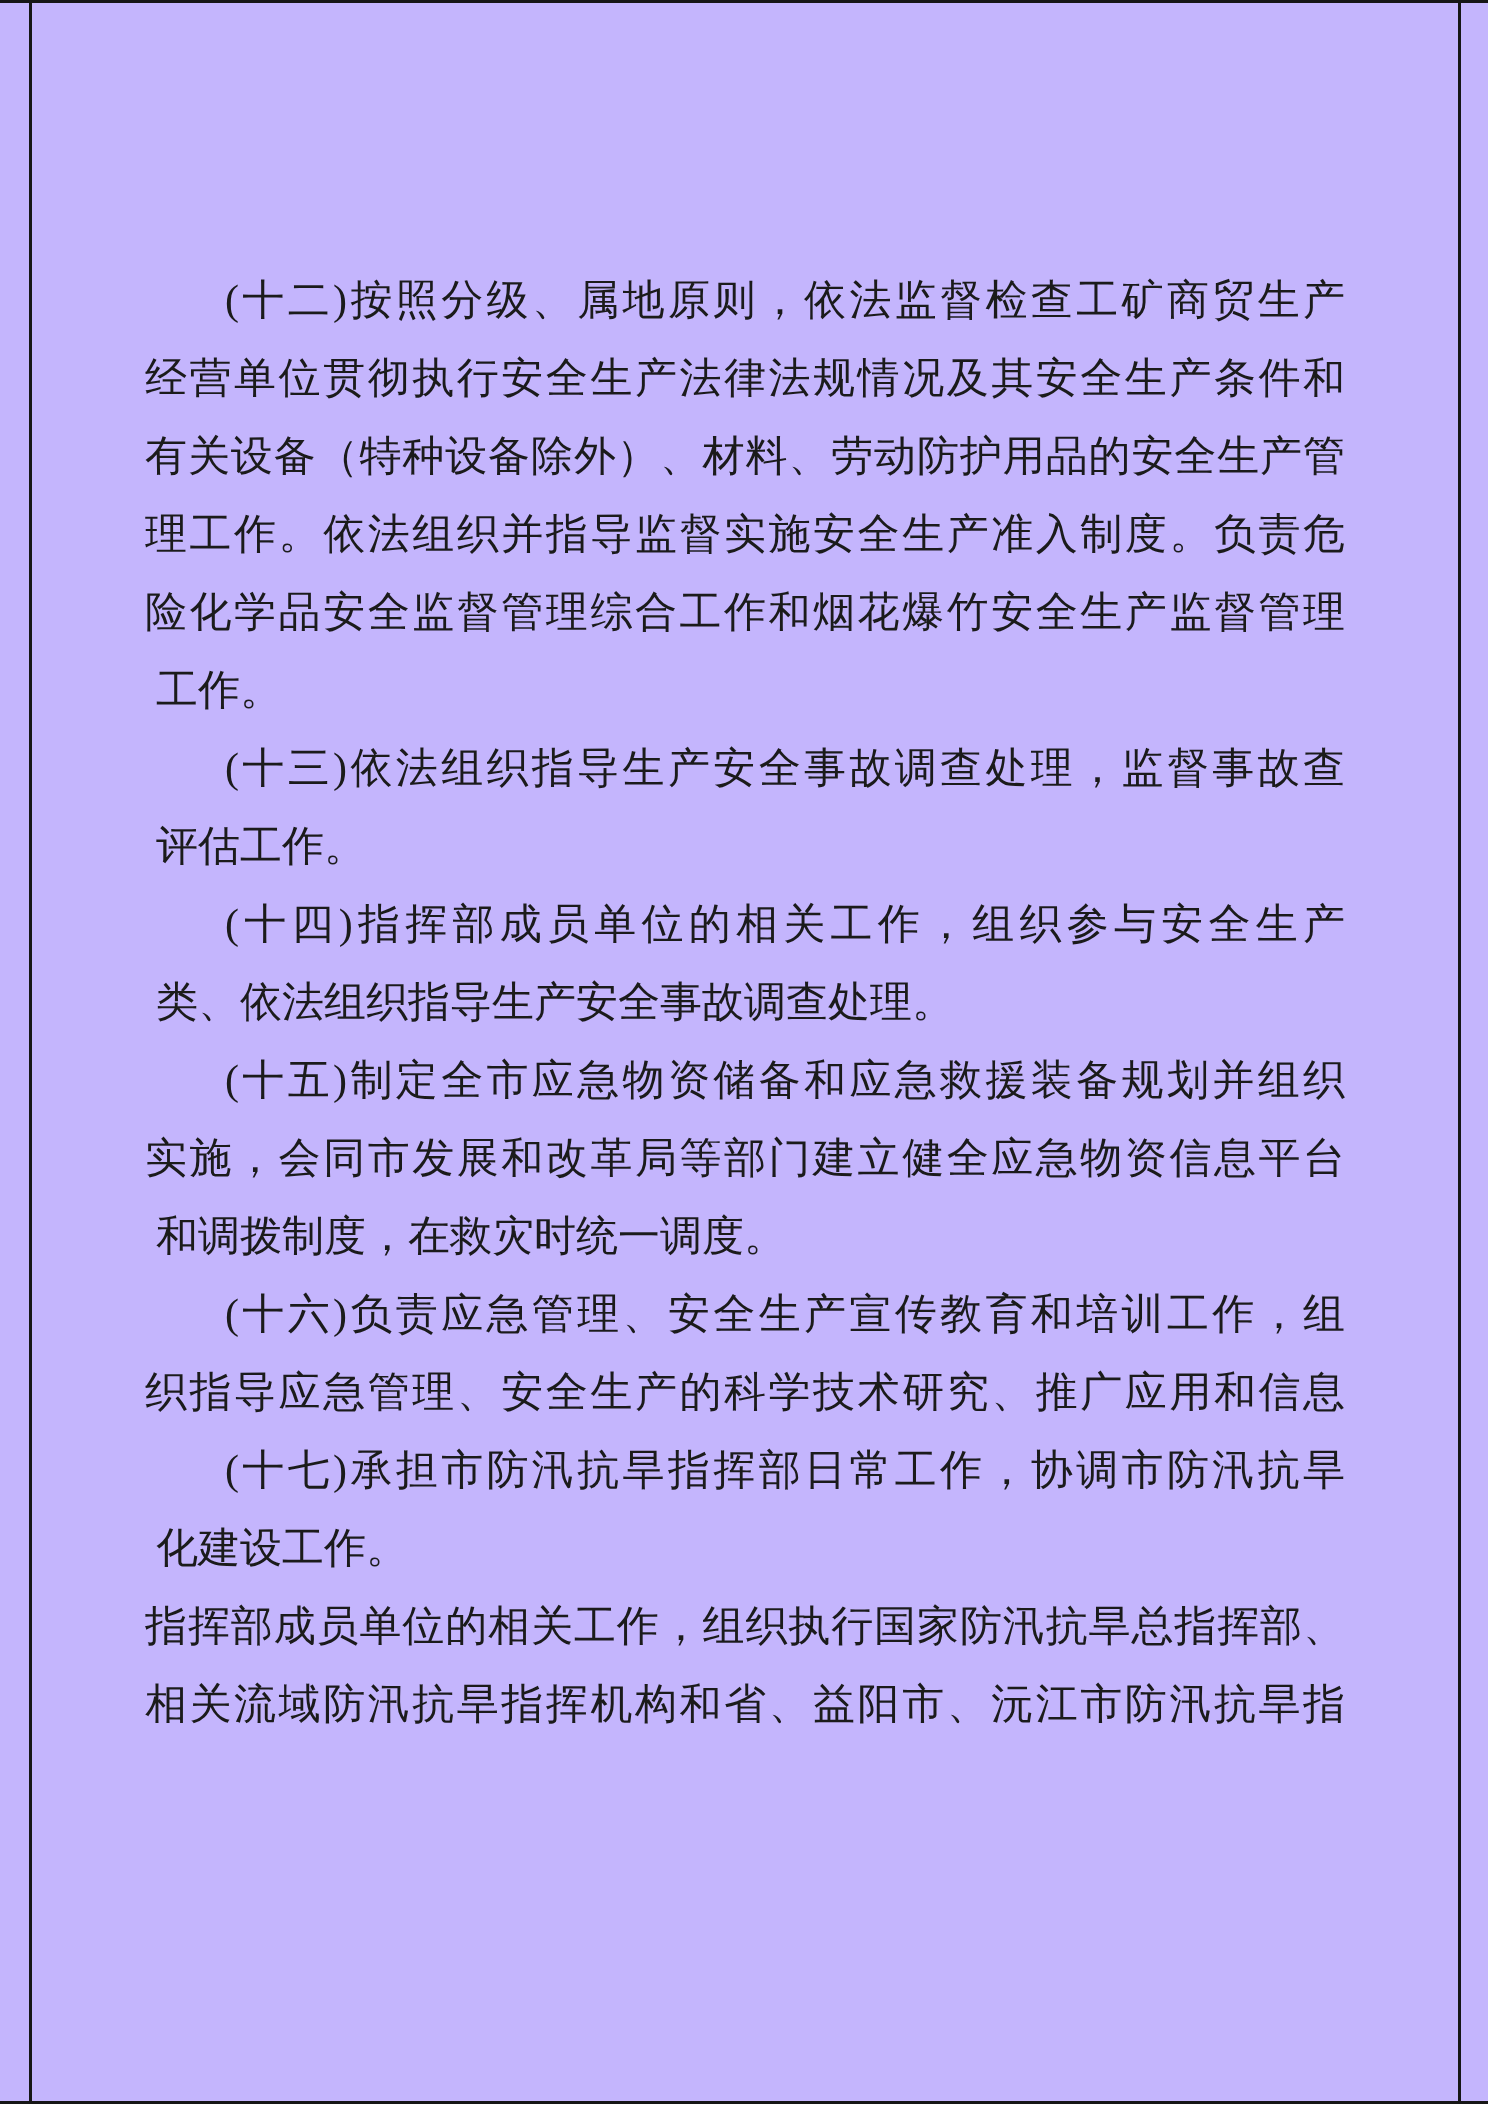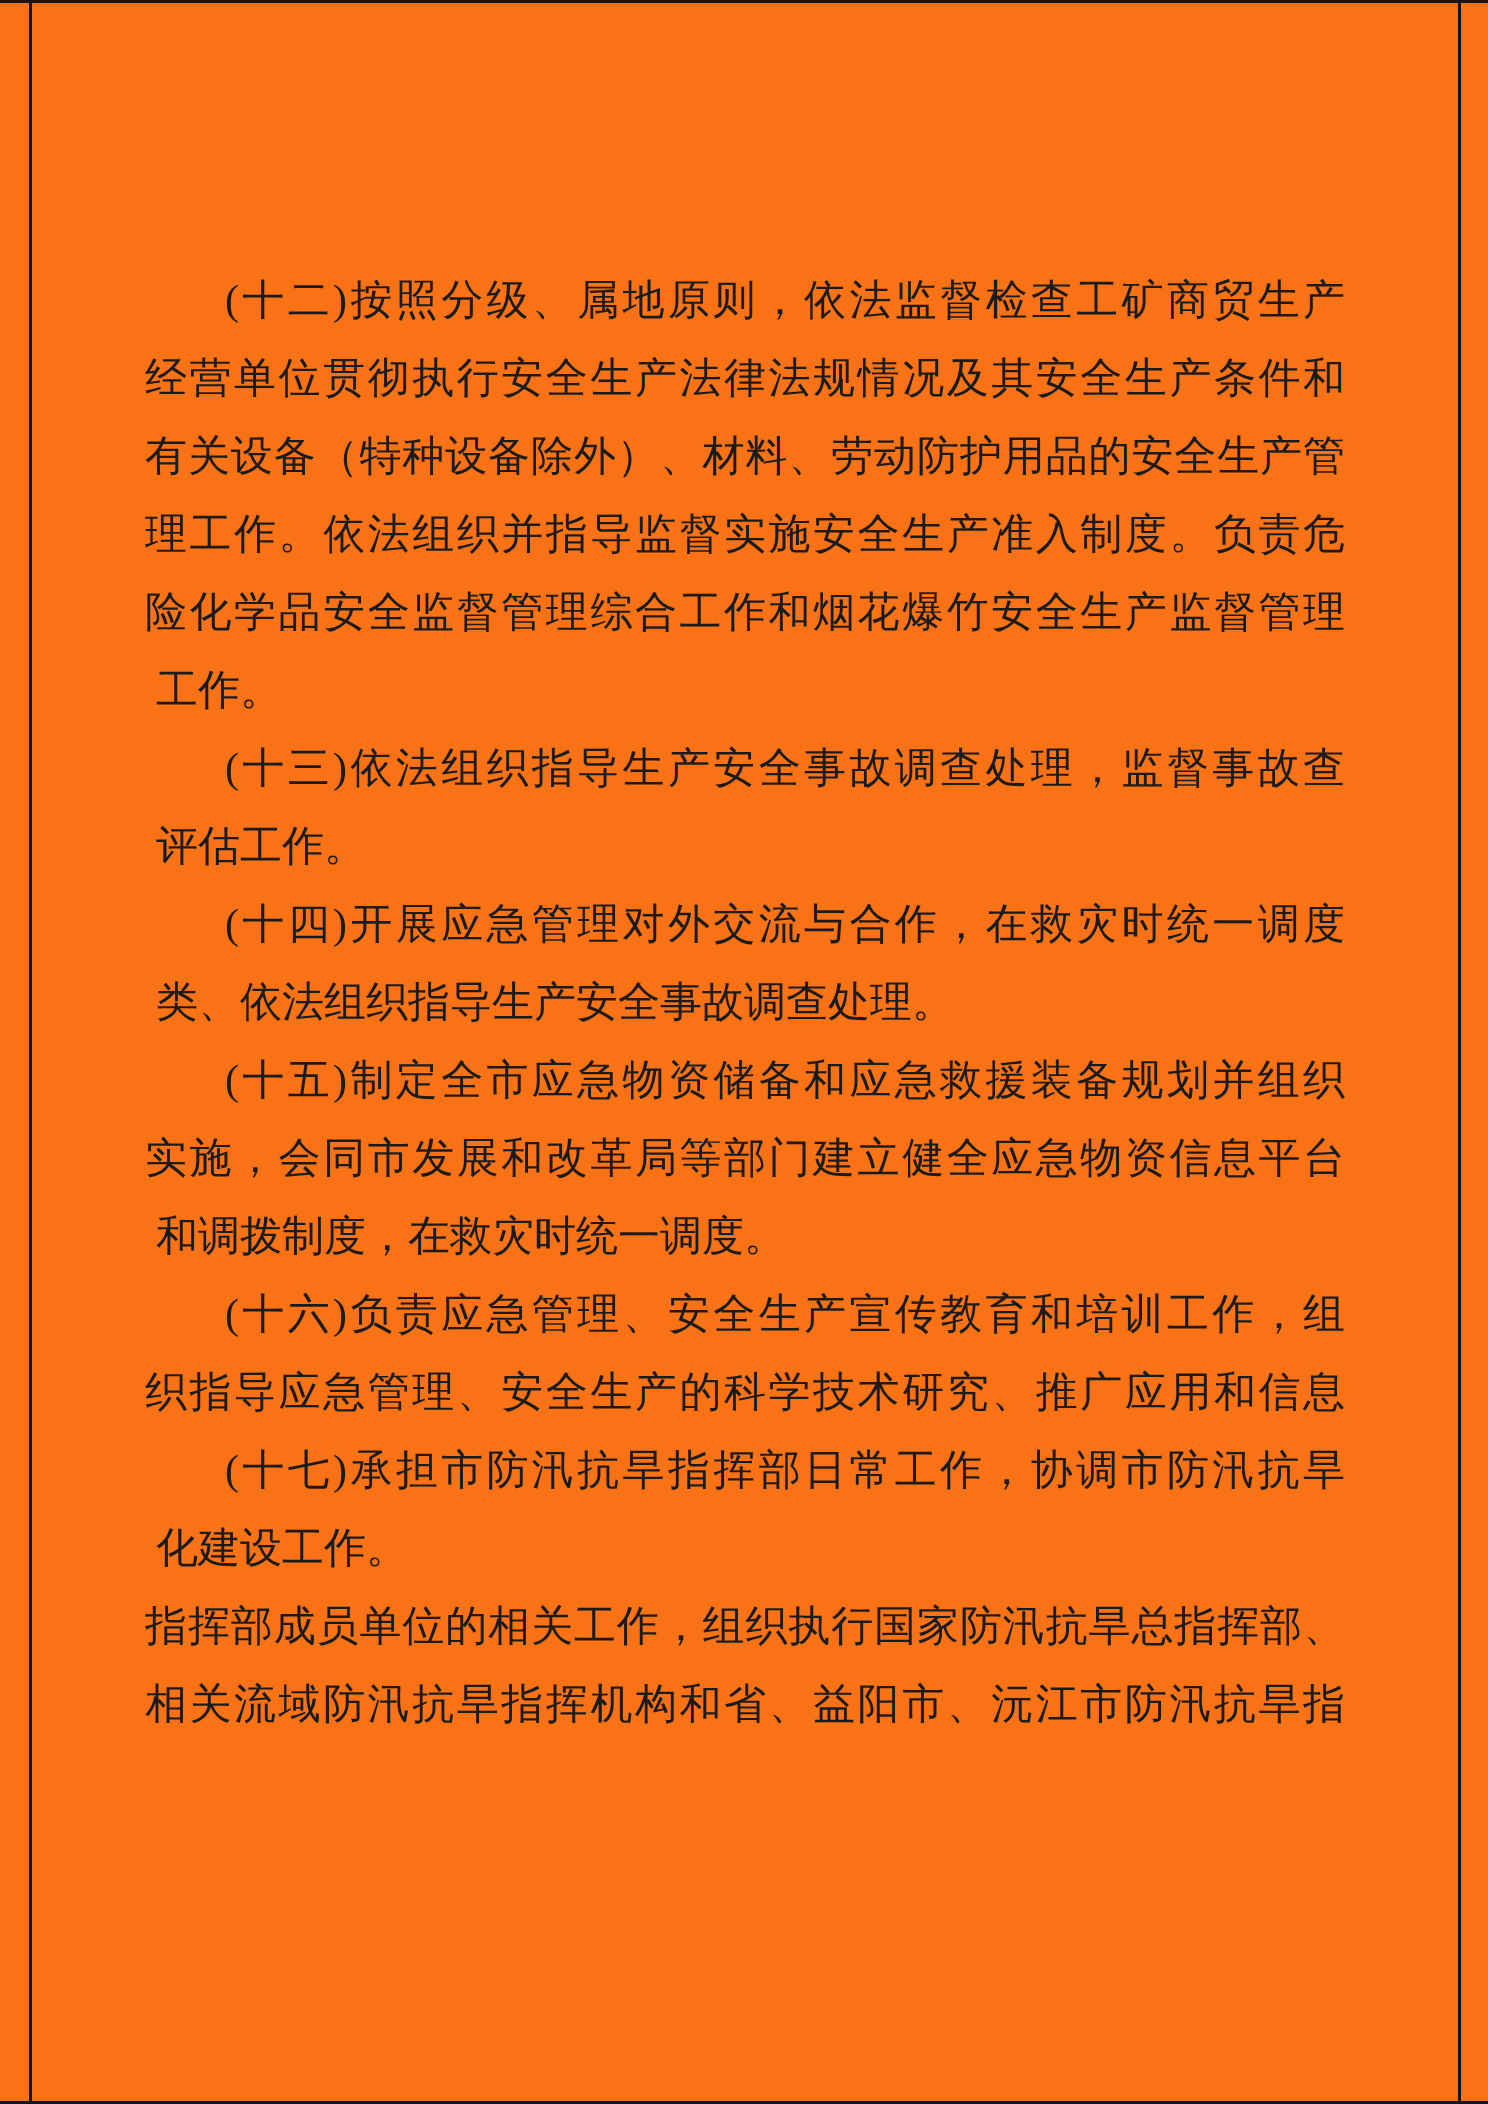--- a/index.html
+++ b/index.html
@@ -10,21 +10,21 @@
     width: 1488px;
     height: 2104px;
     position: relative;
     background: #ffffff;
     font-family: "Liberation Serif", "DejaVu Serif", serif;
     overflow: hidden;
   }
   .page {
     position: absolute;
     inset: 0;
-    background: #f97316;
+    background: #c4b5fd;
   }
   .edge {
     position: absolute;
     background: #161616;
   }
   .edge-top    { left: 0; top: 0; width: 100%; height: 3px; }
   .edge-bottom { left: 0; bottom: 0; width: 100%; height: 3px; }
   .edge-left   { left: 29px; top: 0; width: 3px; height: 100%; }
   .edge-right  { right: 27px; top: 0; width: 3px; height: 100%; }
   .doc-text {
@@ -61,21 +61,21 @@
 
   <div class="doc-text">
     <div class="line start">(十二)按照分级、属地原则，依法监督检查工矿商贸生产</div>
     <div class="line">经营单位贯彻执行安全生产法律法规情况及其安全生产条件和</div>
     <div class="line">有关设备（特种设备除外）、材料、劳动防护用品的安全生产管</div>
     <div class="line">理工作。依法组织并指导监督实施安全生产准入制度。负责危</div>
     <div class="line">险化学品安全监督管理综合工作和烟花爆竹安全生产监督管理</div>
     <div class="line end">工作。</div>
     <div class="line start">(十三)依法组织指导生产安全事故调查处理，监督事故查</div>
     <div class="line end">评估工作。</div>
-    <div class="line start">(十四)开展应急管理对外交流与合作，在救灾时统一调度</div>
+    <div class="line start">(十四)指挥部成员单位的相关工作，组织参与安全生产</div>
     <div class="line end">类、依法组织指导生产安全事故调查处理。</div>
     <div class="line start">(十五)制定全市应急物资储备和应急救援装备规划并组织</div>
     <div class="line">实施，会同市发展和改革局等部门建立健全应急物资信息平台</div>
     <div class="line end">和调拨制度，在救灾时统一调度。</div>
     <div class="line start">(十六)负责应急管理、安全生产宣传教育和培训工作，组</div>
     <div class="line">织指导应急管理、安全生产的科学技术研究、推广应用和信息</div>
     <div class="line start">(十七)承担市防汛抗旱指挥部日常工作，协调市防汛抗旱</div>
     <div class="line end">化建设工作。</div>
     <div class="line">指挥部成员单位的相关工作，组织执行国家防汛抗旱总指挥部、</div>
     <div class="line">相关流域防汛抗旱指挥机构和省、益阳市、沅江市防汛抗旱指</div>

